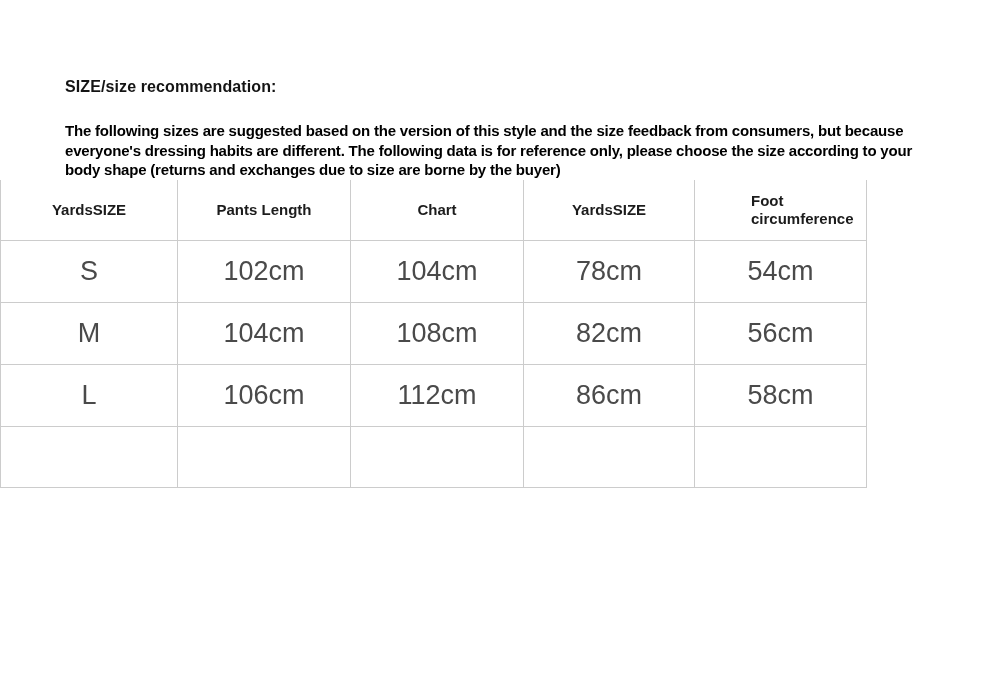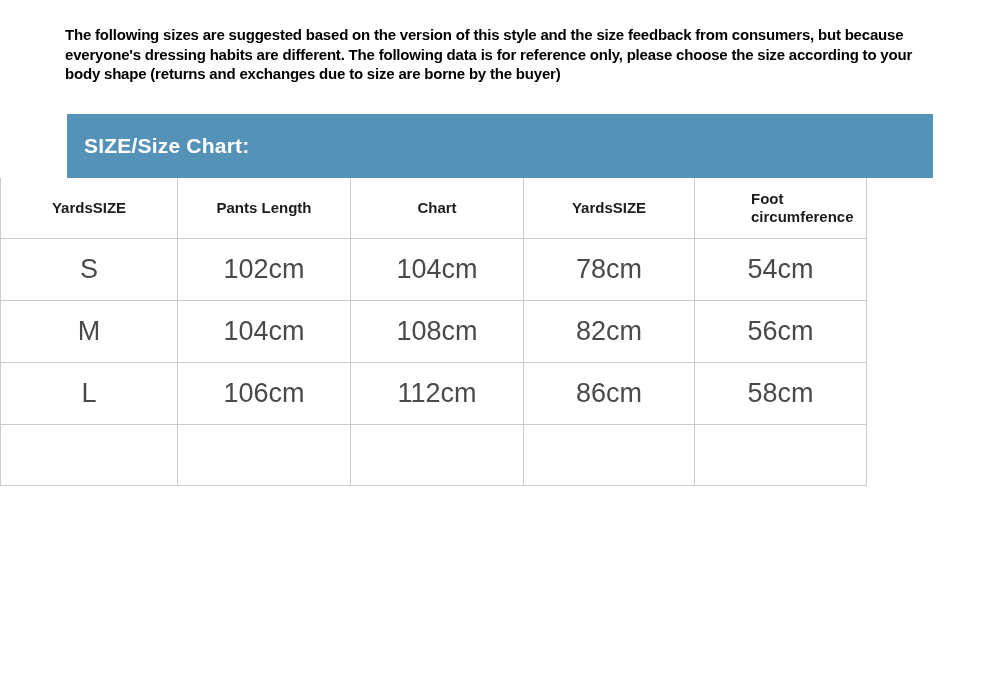--- a/index.html
+++ b/index.html
@@ -83,26 +83,24 @@
   }
   .size-table tbody tr.empty-row td {
     height: 61px;
   }
 </style>
 </head>
 <body>
 
 <div class="page">
 
+  <h2 class="heading">SIZE/size recommendation:</h2>
 
   <p class="para">The following sizes are suggested based on the version of this style and the size feedback from consumers, but because everyone's dressing habits are different. The following data is for reference only, please choose the size according to your body shape (returns and exchanges due to size are borne by the buyer)</p>
 
-  <div class="chart-bar">
-    <span class="bar-title">SIZE/Size Chart:</span>
-  </div>
 
   <table class="size-table">
     <colgroup>
       <col style="width:177px">
       <col style="width:173px">
       <col style="width:173px">
       <col style="width:171px">
       <col style="width:172px">
     </colgroup>
     <thead>

